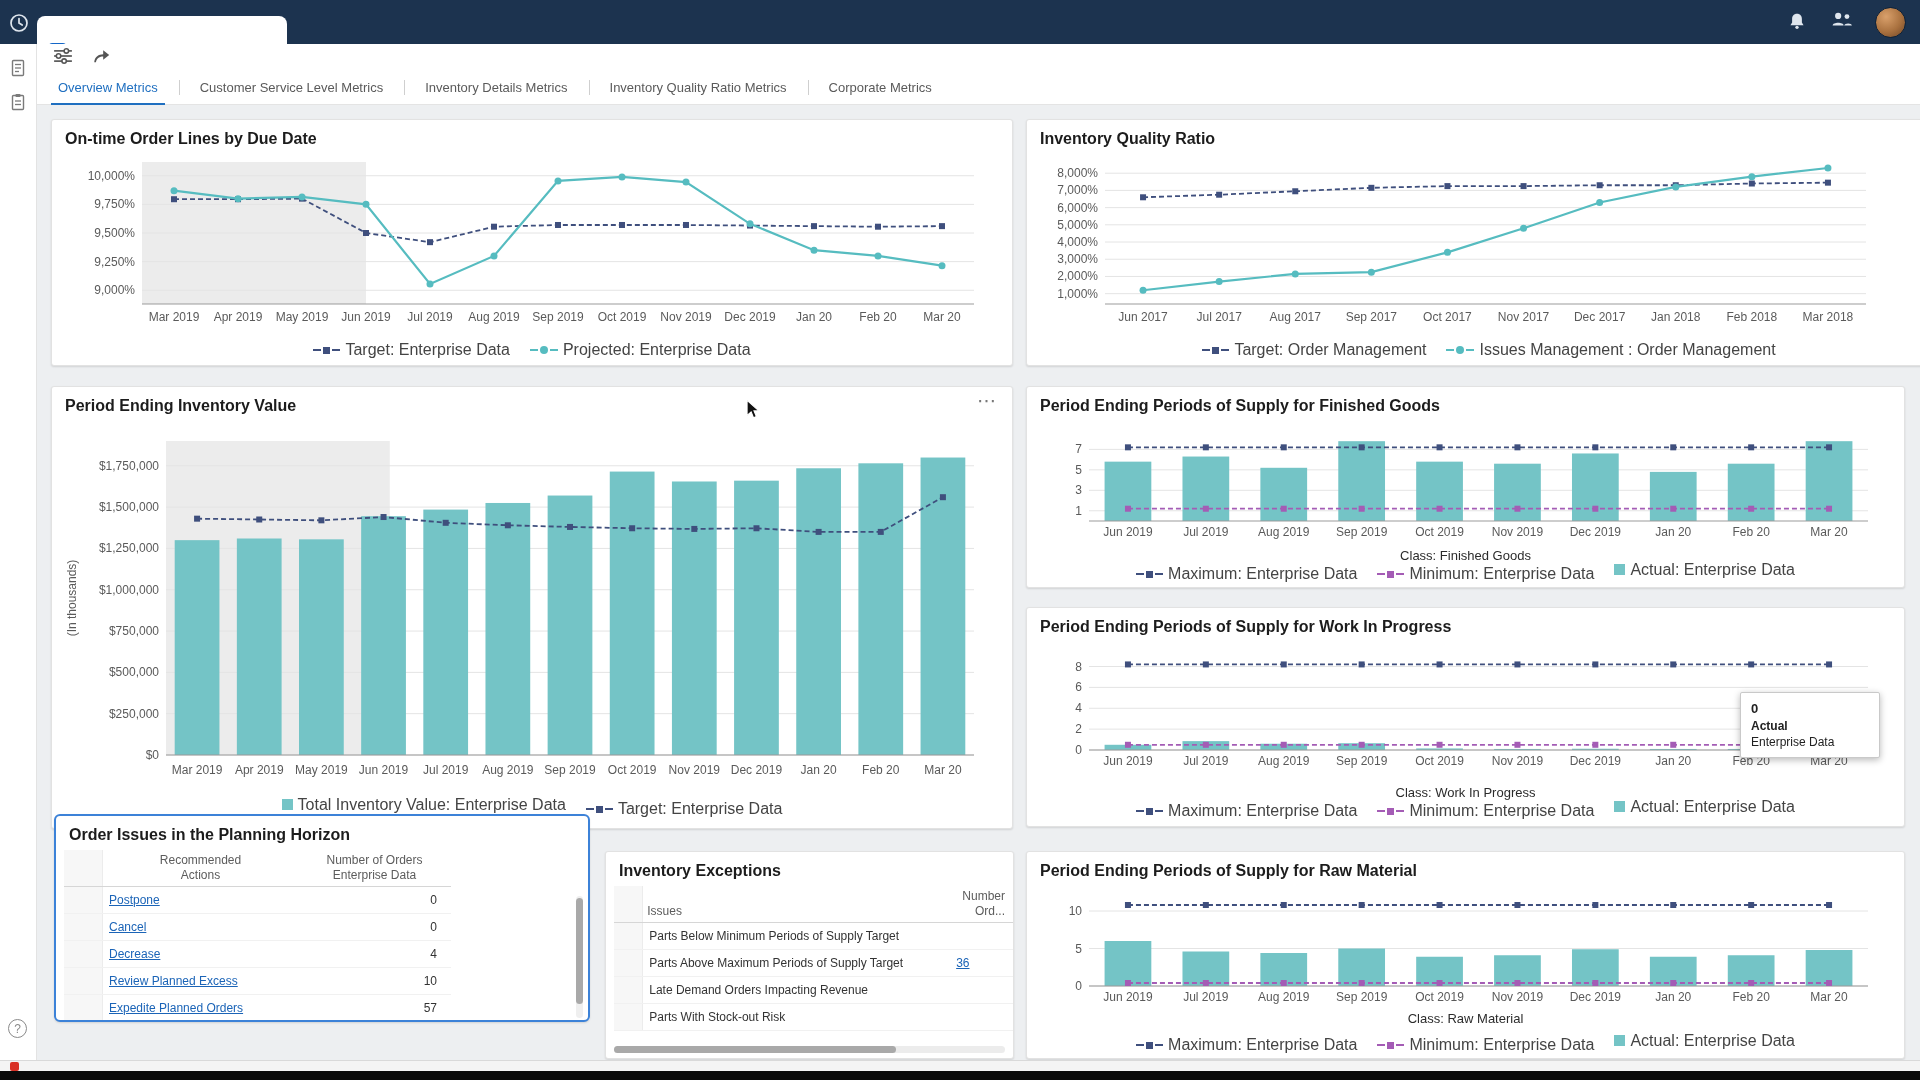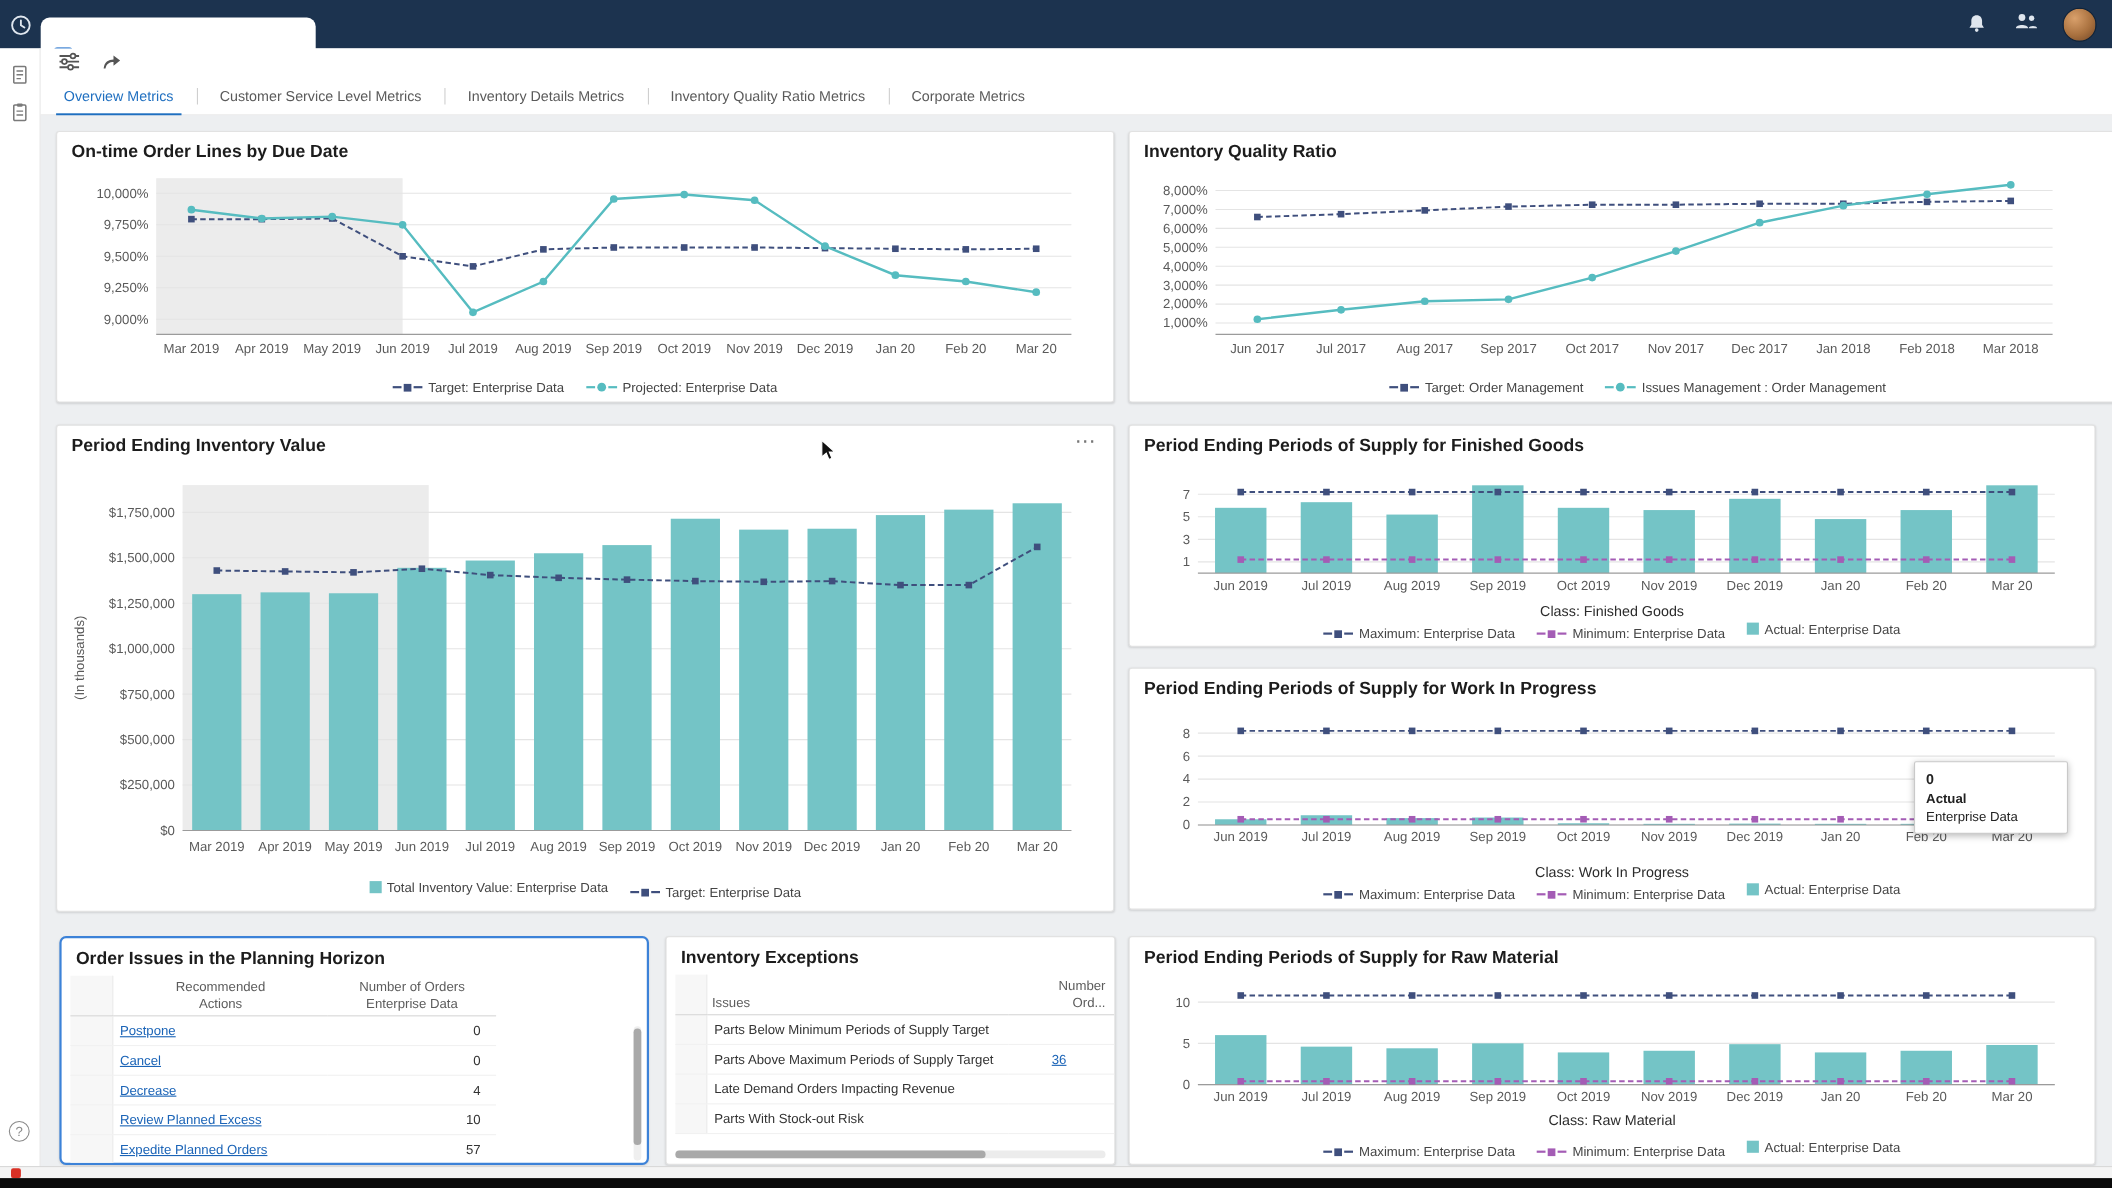--- a/index.html
+++ b/index.html
@@ -39,34 +39,34 @@
   .tab.active::after{content:'';position:absolute;left:14px;right:14px;bottom:0;height:2px;background:#1f6fc0;}
 
   
   .content{position:absolute;left:37px;top:105px;width:1883px;height:955px;background:#edeff1;overflow:hidden;}
   .card{position:absolute;background:#fff;border:1px solid #e2e2e2;border-radius:3px;
     box-shadow:0 1px 2px rgba(0,0,0,.12);box-sizing:border-box;overflow:hidden;}
   .card-title{position:absolute;left:13px;top:10px;margin:0;font-size:16px;font-weight:700;color:#1c1c1c;}
   .card-menu{position:absolute;right:14px;top:2px;font-size:19px;color:#777;letter-spacing:2px;cursor:pointer;}
   .chart-box{position:absolute;}
   .legend{position:absolute;left:0;right:0;text-align:center;white-space:nowrap;}
-  .lg-item{display:inline-flex;align-items:center;margin:0 10px;font-size:12px;color:#444;}
+  .lg-item{display:inline-flex;align-items:center;margin:0 10px;font-size:16px;color:#444;}
   .lg-dash{width:8px;height:2px;display:inline-block;}
   .lg-square{width:7px;height:7px;display:inline-block;margin:0 2px;}
   .lg-circle{width:8px;height:8px;border-radius:50%;display:inline-block;margin:0 2px;}
   .lg-swatch{width:11px;height:11px;display:inline-block;}
   .lg-label{margin-left:5px;}
   .chart-caption{position:absolute;left:0;right:0;text-align:center;font-size:13px;color:#2b2b2b;}
 
   #card-ontime{left:14px;top:14px;width:962px;height:247px;}
   #card-iqr{left:989px;top:14px;width:926px;height:247px;}
   #card-invvalue{left:14px;top:281px;width:962px;height:443px;}
   #card-fg{left:989px;top:281px;width:879px;height:202px;}
   #card-wip{left:989px;top:502px;width:879px;height:220px;}
-  #card-orderissues{left:17px;top:746px;width:536px;height:208px;border:2px solid #3c82d8;border-radius:6px;}
+  #card-orderissues{left:17px;top:709px;width:536px;height:208px;border:2px solid #3c82d8;border-radius:6px;}
   #card-exceptions{left:568px;top:746px;width:409px;height:208px;}
   #card-raw{left:989px;top:746px;width:879px;height:208px;}
 
   #card-ontime .chart-box{left:10px;top:34px;} #card-ontime .legend{bottom:6px;}
   #card-iqr .chart-box{left:12px;top:34px;}   #card-iqr .legend{bottom:6px;}
   #card-invvalue .chart-box{left:10px;top:42px;} #card-invvalue .legend{bottom:10px;}
   #card-fg .chart-box{left:12px;top:38px;}  #card-fg .chart-caption{bottom:24px;} #card-fg .legend{bottom:4px;}
   #card-wip .chart-box{left:12px;top:40px;} #card-wip .chart-caption{bottom:26px;} #card-wip .legend{bottom:6px;}
   #card-raw .chart-box{left:12px;top:38px;} #card-raw .chart-caption{bottom:32px;} #card-raw .legend{bottom:4px;}
 

